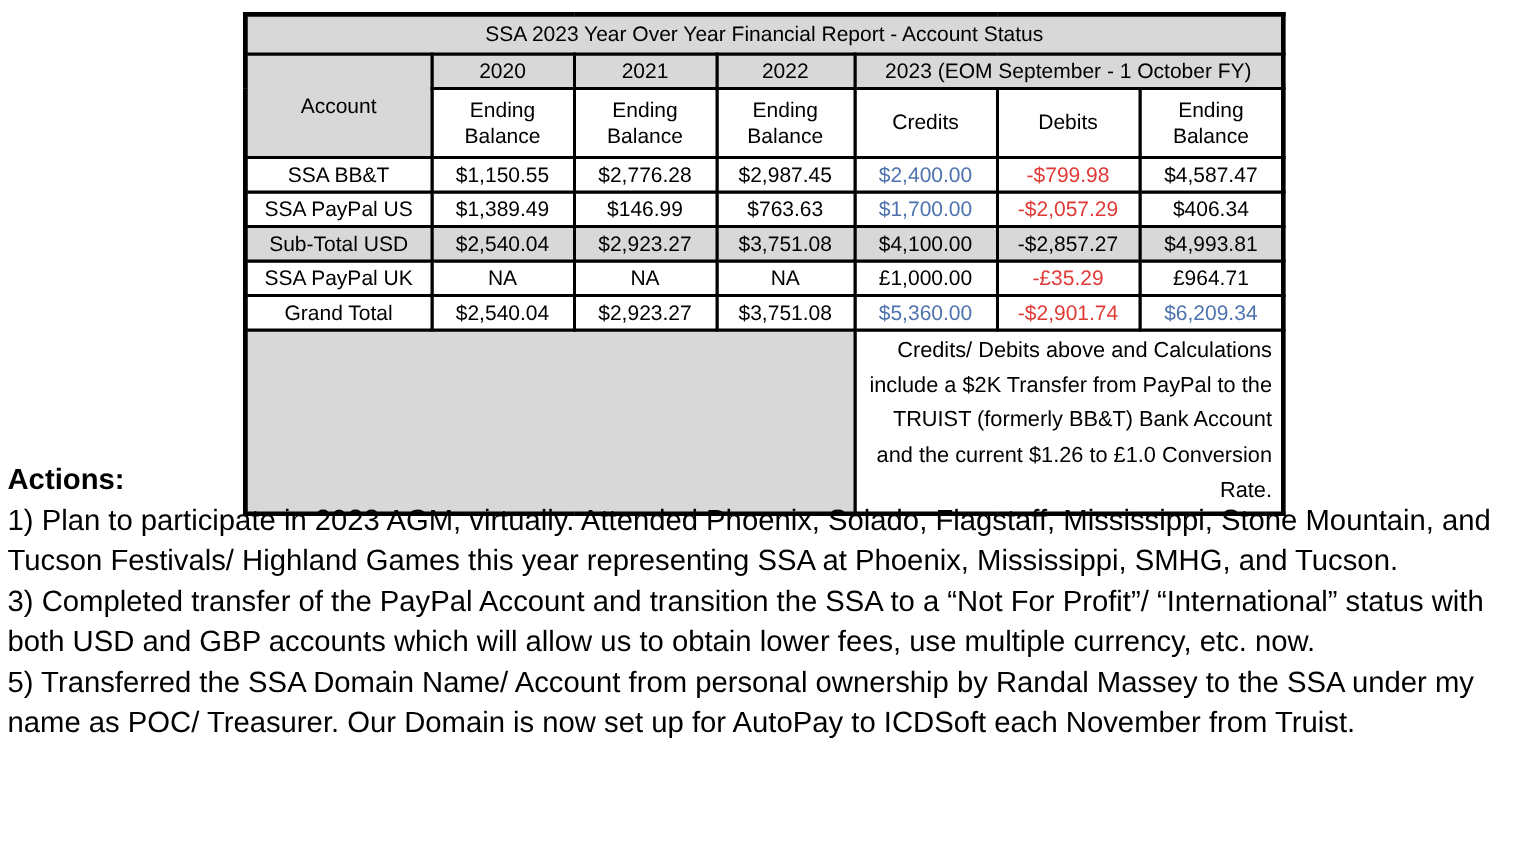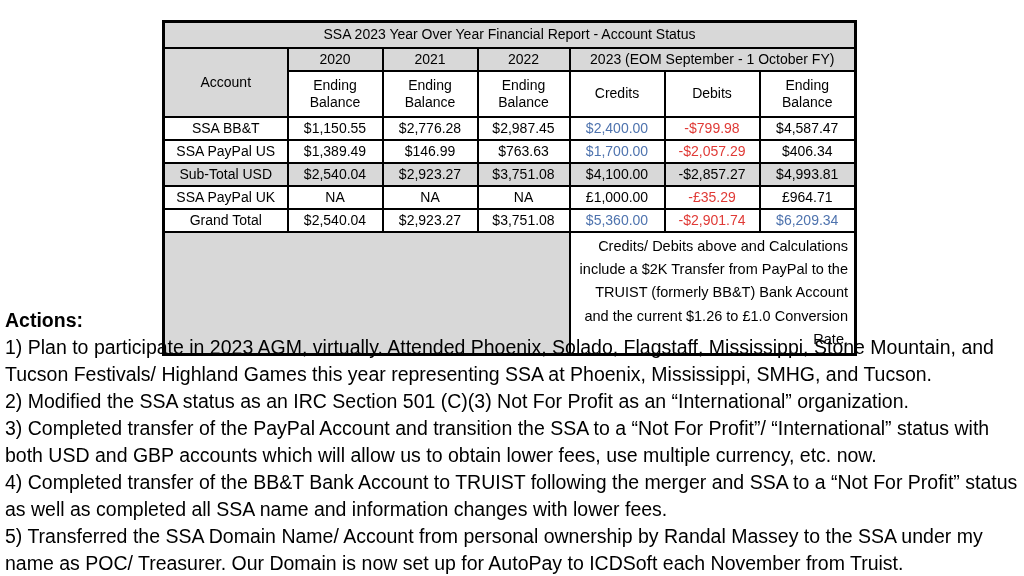--- a/index.html
+++ b/index.html
@@ -8,21 +8,21 @@
     --red:#e03a36;
     --border:#000000;
   }
   html,body{margin:0;padding:0;}
   body{
     width:1024px;height:576px;position:relative;overflow:hidden;
     background:#ffffff;color:#000;
     font-family:"Liberation Sans",sans-serif;
   }
   table.report{
-    position:absolute;left:162px;top:20px;
+    position:absolute;left:162px;top:8px;
     border-collapse:collapse;table-layout:fixed;
     background:#737373;border:3px solid var(--border);
   }
   table.report th, table.report td{
     border:2px solid var(--border);
     padding:0 4px;
     text-align:center;vertical-align:middle;
     font-weight:400;font-size:14px;line-height:1.25;
     overflow:hidden;white-space:normal;
   }
@@ -133,18 +133,16 @@
       <td colspan="4" class="gray-fill"></td>
       <td colspan="3" class="note-cell">Credits/ Debits above and Calculations include a $2K Transfer from PayPal to the TRUIST (formerly BB&amp;T) Bank Account and the current $1.26 to £1.0 Conversion Rate.</td>
     </tr>
   </tfoot>
 </table>
 
 <div class="actions">
   <div class="actions-heading">Actions:</div>
   <div>
       <div>1) Plan to participate in 2023 AGM, virtually. Attended Phoenix, Solado, Flagstaff, Mississippi, Stone Mountain, and Tucson Festivals/ Highland Games this year representing SSA at Phoenix, Mississippi, SMHG, and Tucson.</div>
-      <div>2) Modified the SSA status as an IRC Section 501 (C)(3) Not For Profit as an “International” organization.</div>
       <div>3) Completed transfer of the PayPal Account and transition the SSA to a “Not For Profit”/ “International” status with both USD and GBP accounts which will allow us to obtain lower fees, use multiple currency, etc. now.</div>
-      <div>4) Completed transfer of the BB&amp;T Bank Account to TRUIST following the merger and SSA to a “Not For Profit” status as well as completed all SSA name and information changes with lower fees.</div>
       <div>5) Transferred the SSA Domain Name/ Account from personal ownership by Randal Massey to the SSA under my name as POC/ Treasurer. Our Domain is now set up for AutoPay to ICDSoft each November from Truist.</div>
     </div>
 </div>
 
 </body></html>

